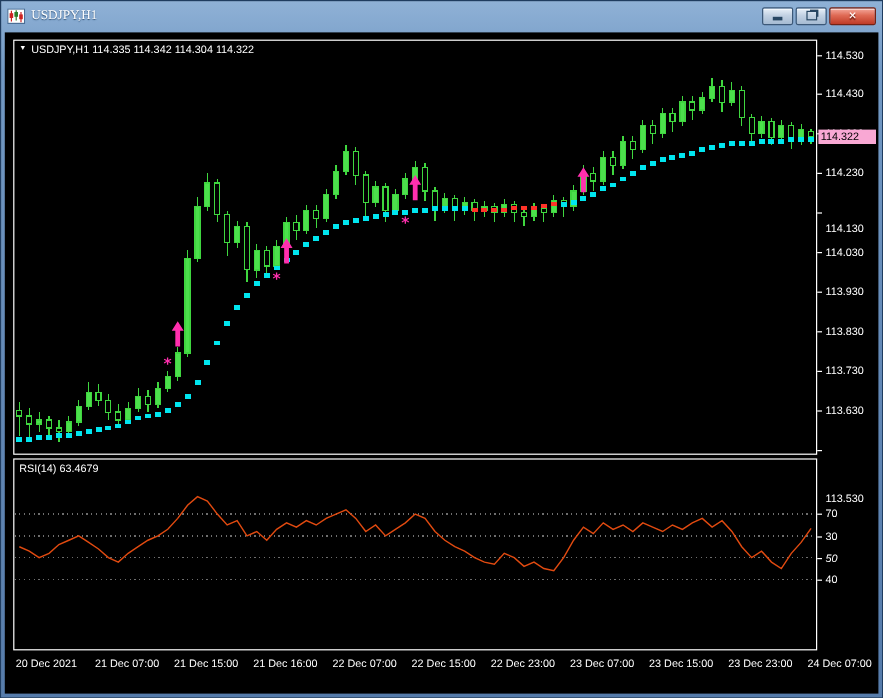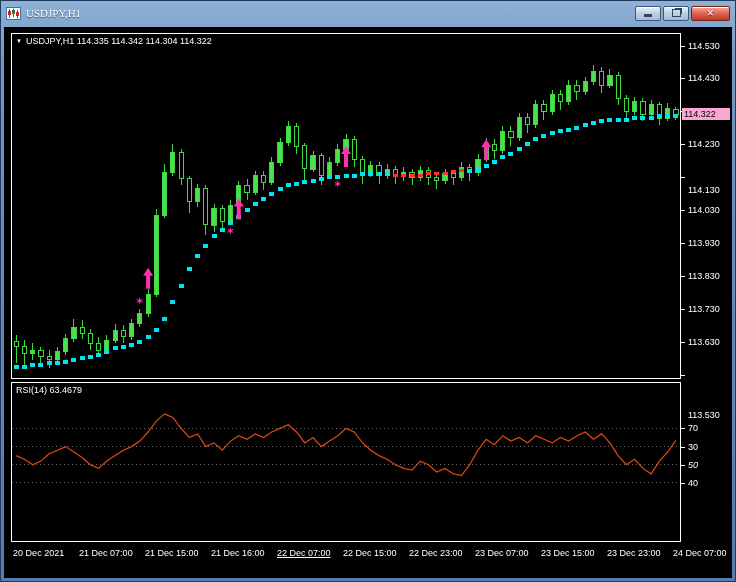--- a/index.html
+++ b/index.html
@@ -370,21 +370,21 @@
         <div class="ax-label" style="top: 432.724px; font-style: italic;">50</div>
         <div class="ax-tick" style="top: 455.885px;"></div>
         <div class="ax-label" style="top: 450.885px;">40</div>
       </div>
 
     <div class="time-axis" id="time-axis">
         <div class="t-label" style="left: 9.12346px;">20 Dec 2021</div>
         <div class="t-label" style="left: 75.0988px;">21 Dec 07:00</div>
         <div class="t-label" style="left: 141.074px;">21 Dec 15:00</div>
         <div class="t-label" style="left: 207.049px;">21 Dec 16:00</div>
-        <div class="t-label" style="left: 273.025px; text-decoration: underline;">22 Dec 07:00</div>
+        <div class="t-label" style="left: 273.025px;">22 Dec 07:00</div>
         <div class="t-label" style="left: 339px;">22 Dec 15:00</div>
         <div class="t-label" style="left: 404.975px;">22 Dec 23:00</div>
         <div class="t-label" style="left: 470.951px;">23 Dec 07:00</div>
         <div class="t-label" style="left: 536.926px;">23 Dec 15:00</div>
         <div class="t-label" style="left: 602.901px;">23 Dec 23:00</div>
         <div class="t-label" style="left: 668.877px;">24 Dec 07:00</div>
       </div>
 
   </div>
 </div>

